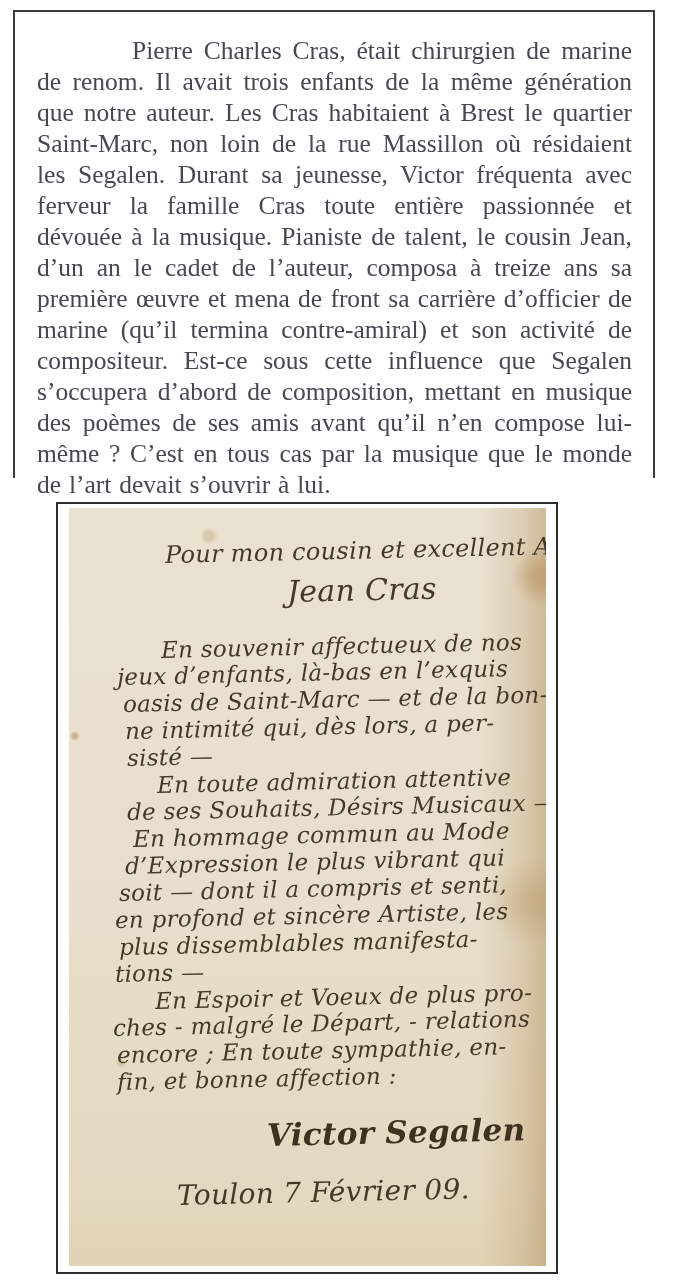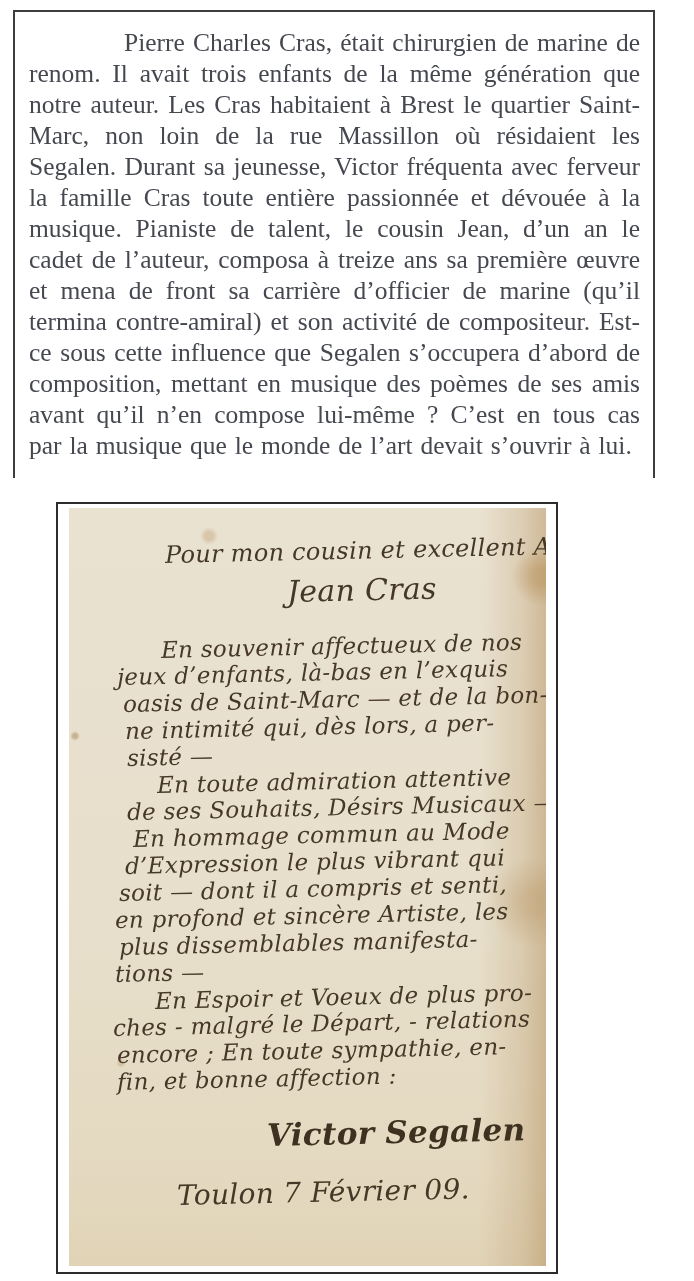--- a/index.html
+++ b/index.html
@@ -16,21 +16,21 @@
     position: absolute;
     left: 13px; top: 10px;
     width: 642px; height: 468px;
     box-sizing: border-box;
     border: 2px solid #3d3d3d;
     border-bottom: none;
     padding: 15px 13px 0 14px;
     background: #ffffff;
   }
   .excerpt {
-    margin: 0;
+    margin: 8px;
     font-size: 25.5px;
     line-height: 31px;
     color: #45484f;
     text-align: justify;
     text-indent: 95px;
     word-spacing: 1.5px;
   }
 
   
   .photo-frame {

